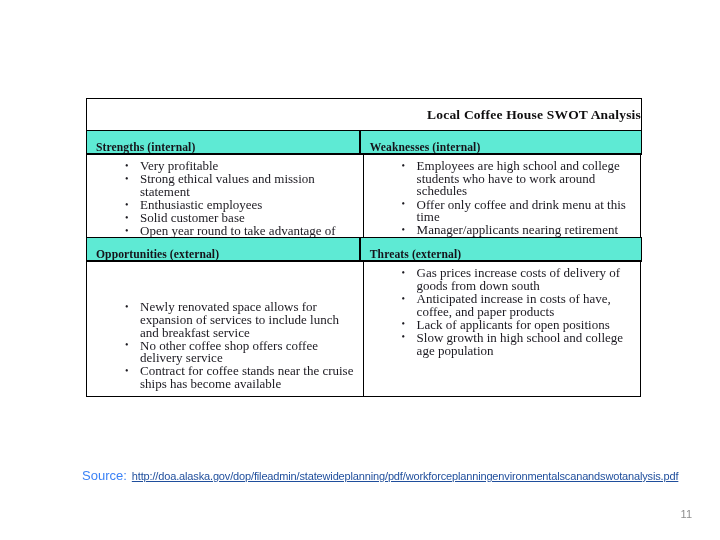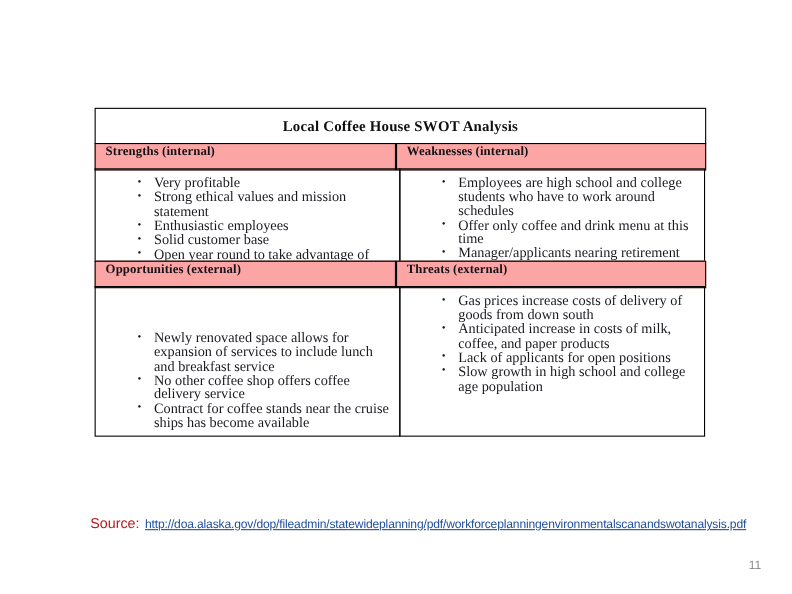--- a/index.html
+++ b/index.html
@@ -25,42 +25,42 @@
     height: 290px;
     box-sizing: border-box;
   }
 
   .swot-title-row {
     border: 1.4px solid #000;
     height: 33px;
     box-sizing: border-box;
     display: flex;
     align-items: center;
-    justify-content: center;
+    justify-content: flex-end;
   }
   .swot-title-text {
     font-size: 13.5px;
     font-weight: bold;
     letter-spacing: 0.2px;
     color: #100f10;
   }
 
   
   .swot-header-row {
     display: flex;
     height: 25px;
     margin-top: -1.4px;
   }
   .swot-header-cell {
     border: 1.4px solid #000;
     box-sizing: border-box;
     display: flex;
-    align-items: flex-start;
+    align-items: flex-end;
     padding-left: 9px;
-    background: #fca5a5;
+    background: #5eead4;
   }
   .swot-header-cell.left  { width: 278px; }
   .swot-header-cell.right { width: 286px; margin-left: -0.6px; }
   .swot-header-text {
     font-size: 11.6px;
     font-weight: bold;
     color: #15131a;
     letter-spacing: 0.1px;
   }
 
@@ -110,21 +110,21 @@
     position: absolute;
     left: 82px;
     top: 468px;
     display: flex;
     align-items: baseline;
     white-space: nowrap;
   }
   #source-label {
     font-family: "Liberation Sans", sans-serif;
     font-size: 13px;
-    color: #b91c1c;
+    color: #3b82f6;
     margin-right: 5px;
   }
   #source-url {
     font-family: "Liberation Sans", sans-serif;
     font-size: 11px;
     color: #1f4e9c;
     text-decoration: underline;
     letter-spacing: -0.15px;
     cursor: pointer;
   }
@@ -189,21 +189,21 @@
     <div class="swot-cell">
       <ul class="swot-list pad-top">
         <li>Newly renovated space allows for expansion of services to include lunch and breakfast service</li>
         <li>No other coffee shop offers coffee delivery service</li>
         <li>Contract for coffee stands near the cruise ships has become available</li>
       </ul>
     </div>
     <div class="swot-cell right">
       <ul class="swot-list pad-top-sm">
         <li>Gas prices increase costs of delivery of goods from down south</li>
-        <li>Anticipated increase in costs of milk, coffee, and paper products</li>
+        <li>Anticipated increase in costs of have, coffee, and paper products</li>
         <li>Lack of applicants for open positions</li>
         <li>Slow growth in high school and college age population</li>
       </ul>
     </div>
   </div>
 
 </div>
 
 <div id="source-line">
   <span id="source-label">Source:</span>

